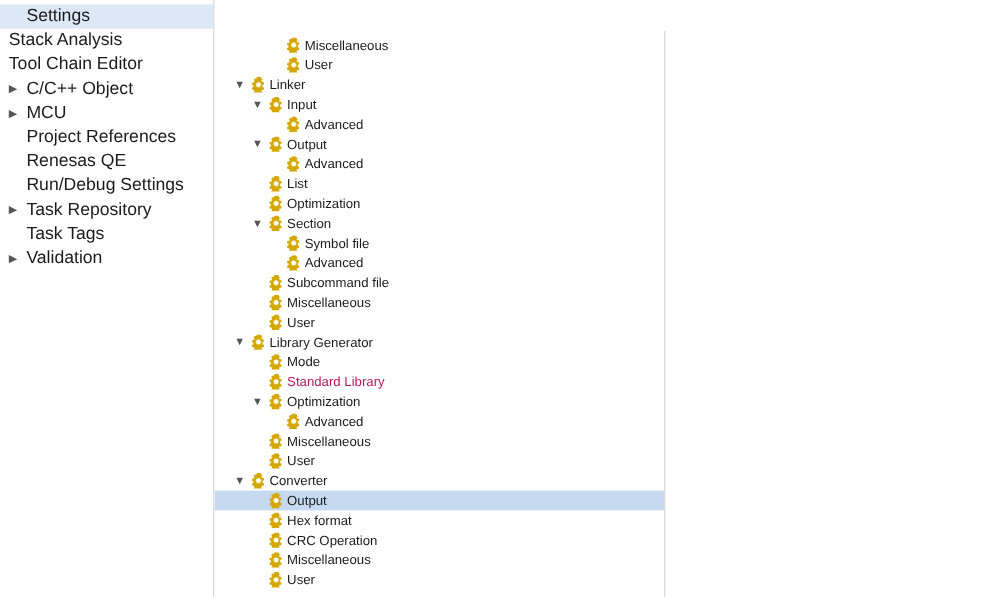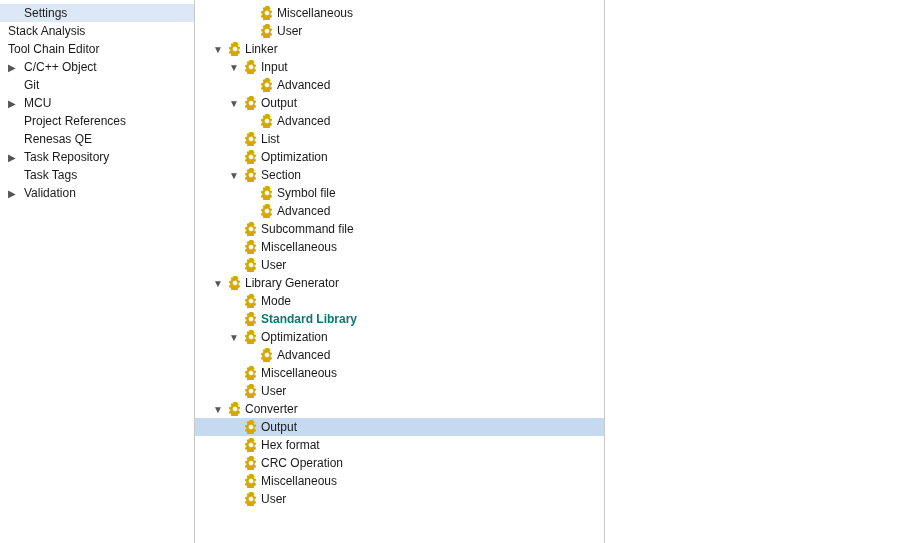--- a/index.html
+++ b/index.html
@@ -51,31 +51,32 @@
       display: flex;
       overflow: hidden;
     }
 
     .tree-panel {
       width: 410px;
       min-width: 410px;
       border-right: 1px solid #c8c8c8;
       overflow-y: auto;
       padding: 4px 0;
+      margin-top: 28px;
     }
 
     
     .content-panel {
       flex: 1;
       background: #fff;
       padding: 8px;
     }
 
     .sidebar-label {
-      font-size: 12px;
+      font-size: 16px;
       text-align: right;
     }
   </style>
 </head>
 <body>
 
 <div class="sidebar">
 
   <div class="sidebar-item selected">
     <span class="expand-arrow"></span>
@@ -88,40 +89,40 @@
 
   <div class="sidebar-item" style="">
     <span class="sidebar-label">Tool Chain Editor</span>
   </div>
 
   <div class="sidebar-item">
     <span class="expand-arrow">▶</span>
     <span class="sidebar-label">C/C++ Object</span>
   </div>
 
-  <div class="sidebar-item">
-    <span class="expand-arrow"></span>
-    <span class="sidebar-label">Git</span>
-  </div>
 
   <div class="sidebar-item">
     <span class="expand-arrow">▶</span>
     <span class="sidebar-label">MCU</span>
   </div>
 
   <div class="sidebar-item">
     <span class="expand-arrow"></span>
     <span class="sidebar-label">Project References</span>
   </div>
 
   <div class="sidebar-item">
     <span class="expand-arrow"></span>
     <span class="sidebar-label">Renesas QE</span>
   </div>
 
+  <div class="sidebar-item">
+    <span class="expand-arrow"></span>
+    <span class="sidebar-label">Run/Debug Settings</span>
+  </div>
 
   <div class="sidebar-item">
     <span class="expand-arrow">▶</span>
     <span class="sidebar-label">Task Repository</span>
   </div>
 
   <div class="sidebar-item">
     <span class="expand-arrow"></span>
     <span class="sidebar-label">Task Tags</span>
   </div>
@@ -136,21 +137,21 @@
   <div class="tree-panel">
 
     <style>
       .gear-icon-svg { width: 14px; height: 14px; }
       .tree-row { display: flex; align-items: center; padding: 1px 2px; cursor: pointer; }
       .tree-row.selected { background: #c5d9f1; }
       .ind { display: inline-block; width: 16px; flex-shrink: 0; }
       .expand-btn { display: inline-block; width: 14px; font-size: 10px; color: #555; flex-shrink: 0; }
       .node-icon { width: 16px; height: 16px; flex-shrink: 0; display: inline-flex; align-items: center; justify-content: center; margin-right: 2px; }
       .node-label { font-size: 12px; color: #1a1a1a; }
-      .node-label.bold-label { font-weight: bold; color: #0f766e; }
+      .node-label.bold-label { font-weight: normal; color: #be185d; }
     </style>
 
     <div class="tree-row">
       <span class="ind"></span>
       <span class="ind"></span>
       <span class="ind"></span>
       <span class="expand-btn"></span>
       <span class="node-icon">
         <svg class="gear-icon-svg" viewBox="0 0 14 14" xmlns="http://www.w3.org/2000/svg">
           <path d="M5.5 0l-.5 1.5-1.2-.2L2.5 2.6l.9 1-.6 1.4-1.5.1-.4 1.9 1.4.6v1.5l-1.4.6.4 1.9 1.5.1.6 1.4-.9 1 1.3 1.3 1.2-.2.5 1.5h2l.5-1.5 1.2.2 1.3-1.3-.9-1 .6-1.4 1.5-.1.4-1.9-1.4-.6V7l1.4-.6-.4-1.9-1.5-.1-.6-1.4.9-1L11.5 2.6l-1.2.2L9.8 1.3 9 0H5.5z" fill="#d4a800"></path>

